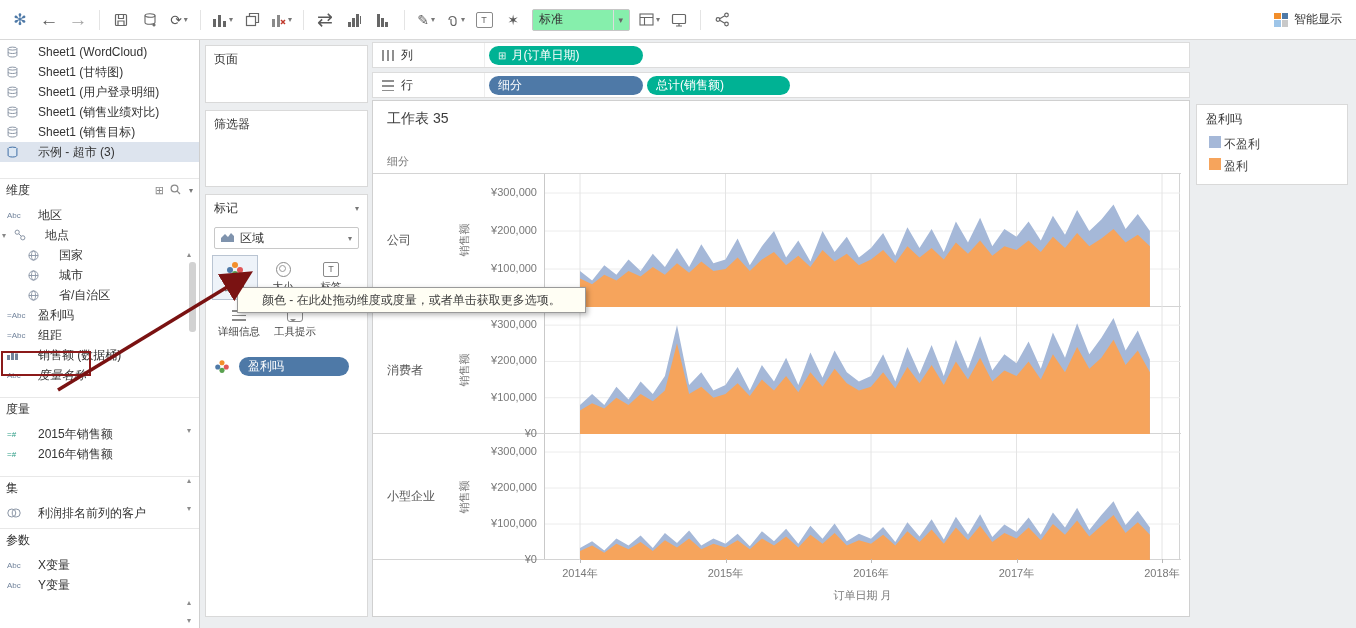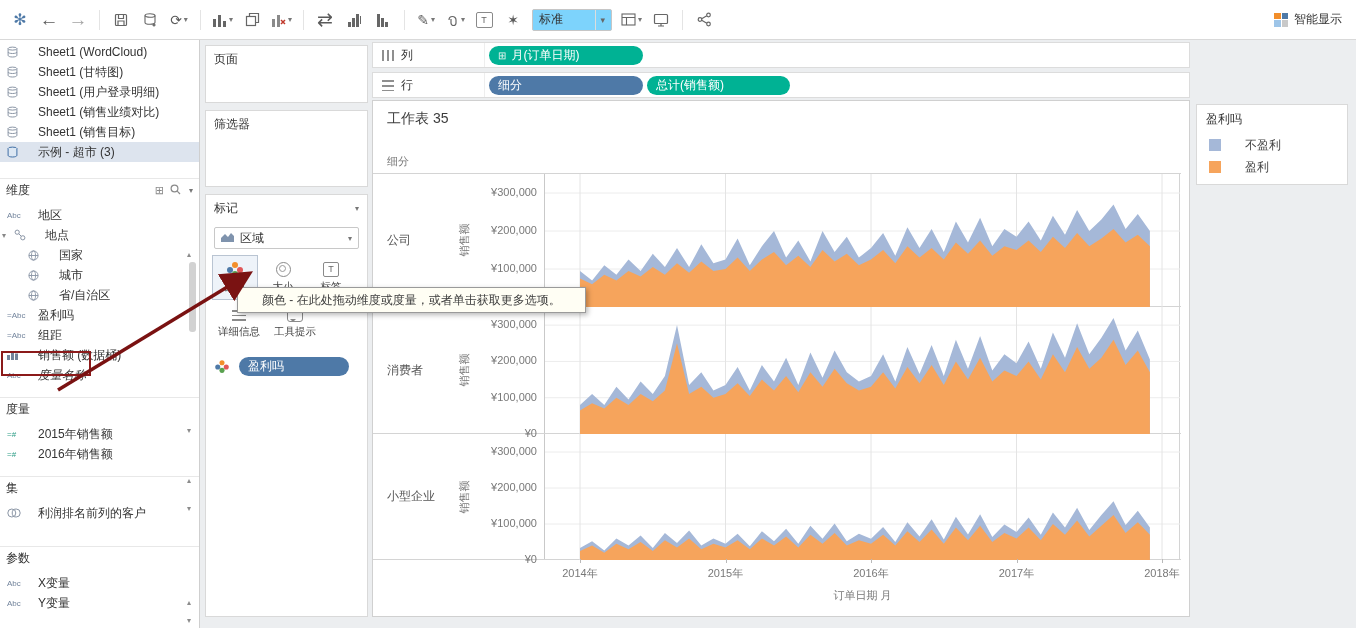--- a/index.html
+++ b/index.html
@@ -7,22 +7,22 @@
        font-family:"Liberation Sans",sans-serif;color:#333;-webkit-font-smoothing:antialiased}
   
   .toolbar{position:absolute;left:0;top:0;width:1356px;height:40px;background:#fff;
            border-bottom:1px solid #d9d9d9;display:flex;align-items:center;gap:9px;padding:0 10px;box-sizing:border-box}
   .tb{display:flex;align-items:center;justify-content:center;color:#5a5a5a;font-size:14px;min-width:20px;height:24px;cursor:default}
   .tb svg{display:block}
   .tb.big{font-size:19px}
   .tb.dim{color:#a3a3a3}
   .caret{font-size:8px;color:#777;margin-left:2px}
   .sep{width:1px;height:20px;background:#e4e4e4;margin:0 2px}
-  .fit-dd{display:flex;align-items:center;justify-content:space-between;width:80px;height:22px;border:1px solid #c6c6c6;
-          border-radius:2px;background:#7dd3fc;font-size:12px;color:#333;padding:0 6px;box-sizing:border-box}
+  .fit-dd{display:flex;align-items:center;justify-content:space-between;width:98px;height:22px;border:1px solid #c6c6c6;
+          border-radius:2px;background:#86efac;font-size:12px;color:#333;padding:0 6px;box-sizing:border-box}
   .dd-caret{font-size:9px;color:#666;border-left:1px solid #ddd;padding-left:5px;height:100%;display:flex;align-items:center}
   .show-me{margin-left:auto;display:flex;align-items:center;gap:6px;font-size:12px;color:#333;padding-right:4px}
   .sm-ic{width:14px;height:14px;display:grid;grid-template-columns:1fr 1fr;grid-template-rows:1fr 1fr;gap:1px}
   .sm-ic i:nth-child(1){background:#f28e2b}.sm-ic i:nth-child(2){background:#4e79a7}
   .sm-ic i:nth-child(3){background:#9ec5e8}.sm-ic i:nth-child(4){background:#c9c9c9}
   
   .sidebar{position:absolute;left:0;top:40px;width:200px;height:588px;background:#fff;border-right:1px solid #cfcfcf;
            font-size:12px;overflow:hidden;box-sizing:border-box}
   .side-tabs{display:flex;align-items:center;height:26px;border-bottom:1px solid #e6e6e6}
   .stab{padding:0 14px;height:100%;display:flex;align-items:center;color:#555}
@@ -34,21 +34,21 @@
   .f-icon{width:26px;flex:none;display:flex;align-items:center;font-size:8px;color:#72849c}
   .t-icon{font-size:8px;color:#72849c;letter-spacing:0}
   .t-icon.green{color:#2e9e87}
   .f-label{font-size:12px;color:#333;overflow:hidden;text-overflow:ellipsis}
   .mini-caret{font-size:8px;color:#888;width:7px;margin-left:-5px}
   .sec-h{border-top:1px solid #e8e8e8;margin-top:16px;padding:3px 6px 2px;display:flex;align-items:center;color:#333}
   .sec-h .h-icons{margin-left:auto;display:flex;align-items:center;gap:6px;color:#8a8a8a;font-size:11px}
   #src-list{margin-top:2px}
   #dim-list,#measure-list,#set-list,#param-list{padding-top:4px}
   .sec-h.tight{margin-top:12px}
-  .sec-h.tighter{margin-top:23px}
+  .sec-h.tighter{margin-top:5px}
   .sarr{position:absolute;left:187px;font-size:8px;color:#8c8c8c}
   .sthumb{position:absolute;left:189px;width:7px;background:#d2d2d2;border-radius:3px}
   
   .card{position:absolute;left:205px;width:163px;background:#fff;border:1px solid #d9d9d9;box-sizing:border-box;font-size:12px}
   #card-pages{top:45px;height:58px}
   #card-filters{top:110px;height:77px}
   #card-marks{top:194px;height:423px}
   .card-h{display:flex;align-items:center;padding:5px 8px 2px;color:#333}
   .card-h .caret{margin-left:auto}
   .mark-type{margin:8px 8px 0;height:22px;border:1px solid #c8c8c8;border-radius:2px;display:flex;align-items:center;
@@ -100,21 +100,21 @@
   .plot{width:635px;flex:none;position:relative;border-right:1px solid #d4d4d4;box-sizing:border-box}
   .plot svg{display:block}
   #x-axis{position:absolute;left:172px;top:458px;width:635px;height:52px}
   .x-tick{position:absolute;top:7px;width:56px;margin-left:-28px;text-align:center;font-size:11px;color:#787878}
   .tm{position:absolute;top:0;width:1px;height:4px;background:#b9b9b9}
   #x-axis-title{position:absolute;top:29px;width:100%;text-align:center;font-size:11px;color:#787878}
   
   .legend-card{position:absolute;left:1196px;top:104px;width:152px;background:#fff;border:1px solid #d9d9d9;
                box-sizing:border-box;font-size:12px;padding-bottom:6px}
   .legend-h{padding:6px 9px 6px;color:#333}
-  .legend-item{display:flex;align-items:center;gap:24px;padding:2px 12px;height:18px}
+  .legend-item{display:flex;gap:3px;padding:2px 12px;height:18px}
   .swatch{width:12px;height:12px;flex:none}
   .legend-label{color:#444}
   
   .hint-tooltip{position:absolute;left:237px;top:287px;z-index:60;background:#fffef4;border:1px solid #9a9a9a;
                 height:24px;display:flex;align-items:center;padding:0 24px;font-size:12px;color:#3c3c3c;
                 white-space:nowrap;box-shadow:2px 2px 5px rgba(0,0,0,.28)}
   .annot{position:absolute;inset:0;z-index:70;pointer-events:none}
 </style>
 </head>
 <body>

